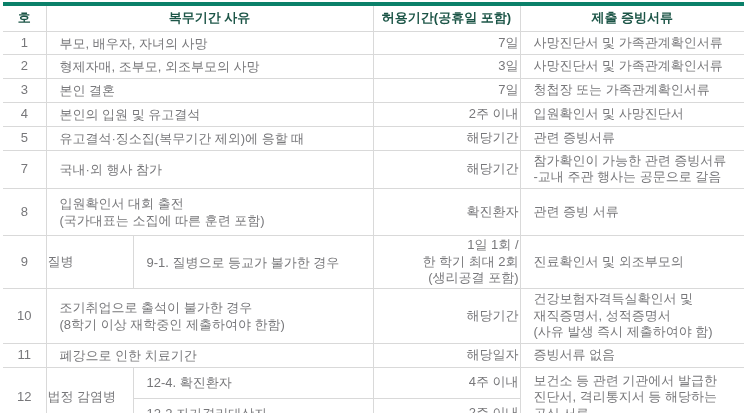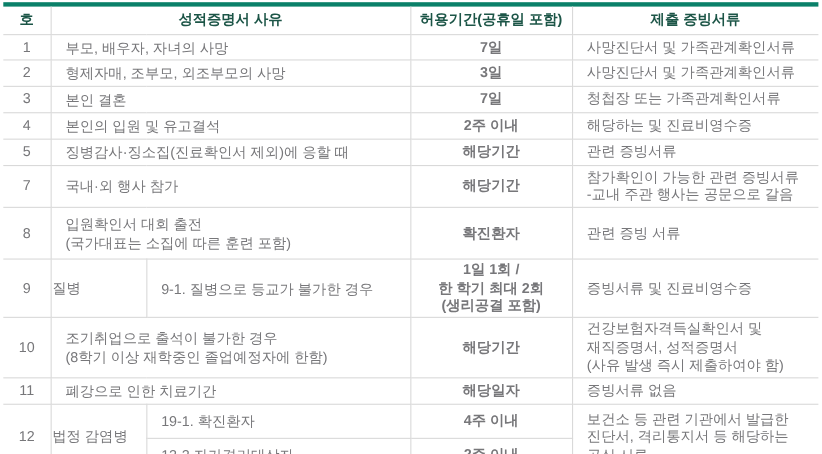--- a/index.html
+++ b/index.html
@@ -7,21 +7,21 @@
   .page { width:747px; height:413px; background:#ffffff; box-sizing:border-box; padding:2px 3px 0 3px; }
   .topbar { width:741px; height:4px; background:#0a8069; }
   table.absence { border-collapse:collapse; table-layout:fixed; width:741px; font-size:13px; color:#77777a; }
   td, th { border:1px solid #d9d9d9; line-height:1.28; overflow:hidden; }
   th { border-top:none; color:#1c5547; font-weight:bold; font-size:13px; white-space:nowrap; padding:0 2px; }
   td:first-child, th:first-child { border-left:none; }
   td:last-child, th:last-child { border-right:none; }
   .c-no     { text-align:center; }
   .c-reason { text-align:left; padding:4px 6px 2px 13px; white-space:pre-line; }
   .c-cat    { text-align:left; white-space:pre-line; }
-  .c-period { text-align:center; white-space:pre-line;font-weight:bold; }
+  .c-period { text-align:right; white-space:pre-line; }
   .c-docs   { text-align:left; padding:2px 6px 2px 13px; white-space:pre-line;margin-top:24px; }
   tr.hr  { height:25px; }
   tr.h22 { height:22px; }
   tr.h23 { height:23px; }
   tr.h24 { height:24px; }
   tr.h27 { height:27px; }
   tr.h30 { height:30px; }
   tr.h31 { height:31px; }
   tr.h44 { height:44px; }
   tr.h47 { height:47px; }
@@ -38,21 +38,21 @@
       <col style="width:43px">
         <col style="width:87px">
         <col style="width:240px">
         <col style="width:147px">
         <col style="width:224px">
     </colgroup>
 
     <tbody>
         <tr class="hr">
       <th class="c-no">호</th>
-      <th colspan="2">성적증명서 사유</th>
+      <th colspan="2">복무기간 사유</th>
       <th>허용기간(공휴일 포함)</th>
       <th>제출 증빙서류</th>
     </tr>
 
     <tr class="h22">
       <td class="c-no">1</td>
       <td class="c-reason" colspan="2">부모, 배우자, 자녀의 사망</td>
       <td class="c-period">7일</td>
       <td class="c-docs">사망진단서 및 가족관계확인서류</td>
     </tr>
@@ -68,26 +68,26 @@
       <td class="c-no">3</td>
       <td class="c-reason" colspan="2">본인 결혼</td>
       <td class="c-period">7일</td>
       <td class="c-docs">청첩장 또는 가족관계확인서류</td>
     </tr>
 
     <tr class="h24">
       <td class="c-no">4</td>
       <td class="c-reason" colspan="2">본인의 입원 및 유고결석</td>
       <td class="c-period">2주 이내</td>
-      <td class="c-docs">해당하는 및 진료비영수증</td>
+      <td class="c-docs">입원확인서 및 사망진단서</td>
     </tr>
 
     <tr class="h24">
       <td class="c-no">5</td>
-      <td class="c-reason" colspan="2">징병감사·징소집(진료확인서 제외)에 응할 때</td>
+      <td class="c-reason" colspan="2">유고결석·징소집(복무기간 제외)에 응할 때</td>
       <td class="c-period">해당기간</td>
       <td class="c-docs">관련 증빙서류</td>
     </tr>
 
     <tr class="h27">
       <td class="c-no">7</td>
       <td class="c-reason" colspan="2">국내·외 행사 참가</td>
       <td class="c-period">해당기간</td>
       <td class="c-docs">참가확인이 가능한 관련 증빙서류
 -교내 주관 행사는 공문으로 갈음</td>
@@ -101,44 +101,44 @@
       <td class="c-docs">관련 증빙 서류</td>
     </tr>
 
     <tr class="h44">
       <td class="c-no">9</td>
       <td class="c-cat">질병</td>
       <td class="c-reason">9-1. 질병으로 등교가 불가한 경우</td>
       <td class="c-period">1일 1회 /
 한 학기 최대 2회
 (생리공결 포함)</td>
-      <td class="c-docs">증빙서류 및 진료비영수증</td>
+      <td class="c-docs">진료확인서 및 외조부모의</td>
     </tr>
 
     <tr class="h55">
       <td class="c-no">10</td>
       <td class="c-reason" colspan="2">조기취업으로 출석이 불가한 경우
-(8학기 이상 재학중인 졸업예정자에 한함)</td>
+(8학기 이상 재학중인 제출하여야 한함)</td>
       <td class="c-period">해당기간</td>
       <td class="c-docs">건강보험자격득실확인서 및
 재직증명서, 성적증명서
 (사유 발생 즉시 제출하여야 함)</td>
     </tr>
 
     <tr class="h22">
       <td class="c-no">11</td>
       <td class="c-reason" colspan="2">폐강으로 인한 치료기간</td>
       <td class="c-period">해당일자</td>
       <td class="c-docs">증빙서류 없음</td>
     </tr>
 
     <tr class="h31">
       <td class="c-no" rowspan="2">12</td>
       <td class="c-cat" rowspan="2">법정 감염병</td>
-      <td class="c-reason">19-1. 확진환자</td>
+      <td class="c-reason">12-4. 확진환자</td>
       <td class="c-period">4주 이내</td>
       <td class="c-docs" rowspan="2">보건소 등 관련 기관에서 발급한
 진단서, 격리통지서 등 해당하는
 공식 서류</td>
     </tr>
 
     <tr class="h30">
       <td class="c-reason">12-2 자가격리대상자</td>
       <td class="c-period">2주 이내</td>
     </tr>

